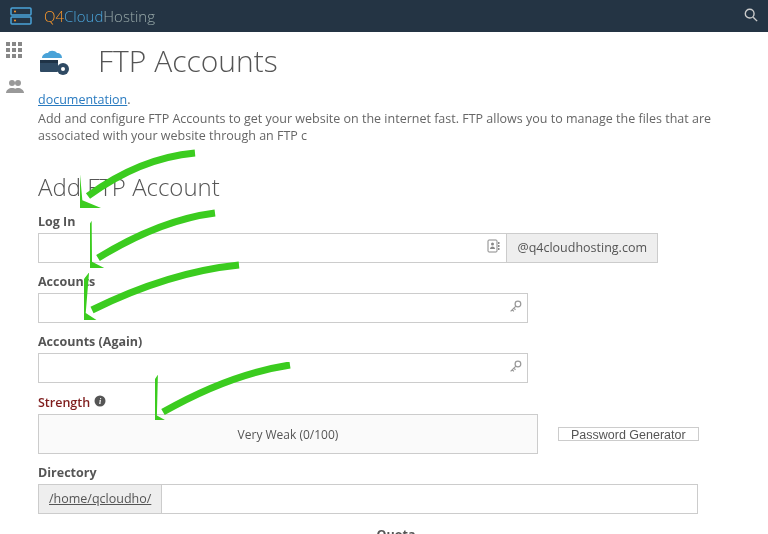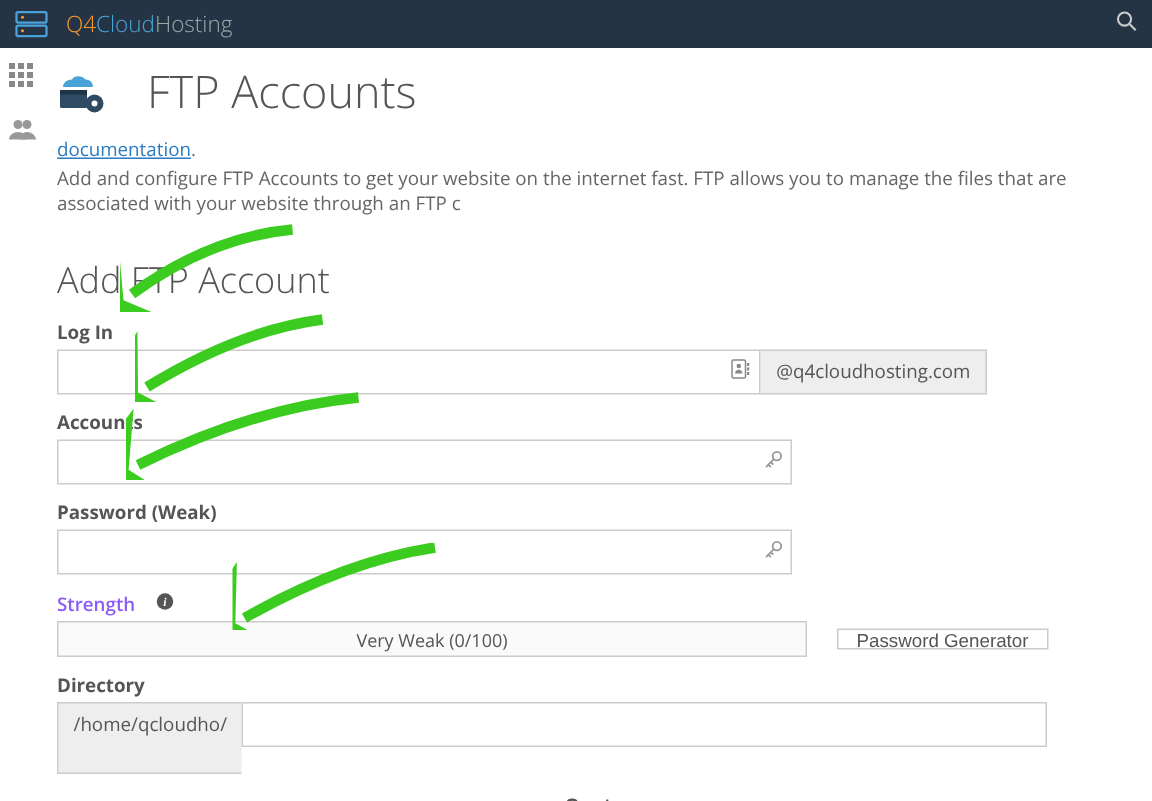--- a/index.html
+++ b/index.html
@@ -36,27 +36,27 @@
     .login-input-wrap { flex:1; position:relative; }
     .login-input-wrap input { width:100%; height:30px; border:1px solid #ccc; padding:4px 28px 4px 8px; font-size:13px; }
     .login-input-wrap .ctc-icon { position:absolute; right:6px; top:50%; transform:translateY(-50%); font-size:13px; color:#888; }
     .login-domain { height:30px; line-height:28px; border:1px solid #ccc; border-left:none; background:#eee; padding:0 10px; font-size:12.5px; color:#555; }
 
     .pw-wrap { position:relative; max-width:490px; }
     .pw-wrap input { width:100%; height:30px; border:1px solid #ccc; padding:4px 28px 4px 8px; font-size:13px; }
     .pw-wrap .key-icon { position:absolute; right:6px; top:50%; transform:translateY(-50%); color:#888; }
 
     .strength-row { margin-top:10px; }
-    .strength-label { font-size:12.5px; font-weight:600; color:#8b5cf6; display:inline-flex; align-items:center; gap:14px; margin-bottom:3px; }
+    .strength-label { font-size:12.5px; font-weight:600; color:#7f1d1d; display:inline-flex; align-items:center; gap:4px; margin-bottom:3px; }
     .strength-bar-row { display:flex; align-items:center; gap:20px; }
-    .strength-meter { flex:0 0 500px; max-width:500px; height:24px; border:1px solid #ccc; background:#fafafa; display:flex; align-items:center; justify-content:center; font-size:12px; color:#555; }
+    .strength-meter { flex:0 0 500px; max-width:500px; height:40px; border:1px solid #ccc; background:#fafafa; display:flex; align-items:center; justify-content:center; font-size:12px; color:#555; }
     .pw-gen-btn { height:14px; padding:0 12px; border:1px solid #ccc; background:#fff; color:#555; font-size:12.5px; cursor:pointer; }
 
     .dir-row { display:flex; max-width:660px; }
-    .dir-prefix { height:48px; line-height:28px; border:1px solid #ccc; border-right:none; background:#eee; padding:0 10px; font-size:12.5px; color:#555; }
+    .dir-prefix { height:30px; line-height:28px; border:1px solid #ccc; border-right:none; background:#eee; padding:0 10px; font-size:12.5px; color:#555;text-decoration:underline; }
     .dir-input { flex:1; height:30px; border:1px solid #ccc; padding:4px 8px; font-size:13px; }
 
     .quota-block { margin-top:10px;text-align:center; }
 
     
     .arrow { position:absolute; pointer-events:none; }
 
     .content-wrap { position:relative; }
   </style>
 </head>
@@ -153,21 +153,21 @@
     <div class="pw-wrap">
       <input type="password" style="">
       <span class="key-icon">
         <svg width="13" height="13" viewBox="0 0 16 16" fill="none" stroke="#999" stroke-width="1.5">
             <circle cx="11" cy="5" r="3.5"></circle>
             <path d="M8.5 7.5L2 14M4 12l2 2M6 10l2 2"></path>
           </svg>
       </span>
     </div>
 
-    <label class="field-label">Password (Weak)</label>
+    <label class="field-label">Accounts (Again)</label>
     <div class="pw-wrap">
       <input type="password" style="">
       <span class="key-icon">
         <svg width="13" height="13" viewBox="0 0 16 16" fill="none" stroke="#999" stroke-width="1.5">
             <circle cx="11" cy="5" r="3.5"></circle>
             <path d="M8.5 7.5L2 14M4 12l2 2M6 10l2 2"></path>
           </svg>
       </span>
     </div>
 

